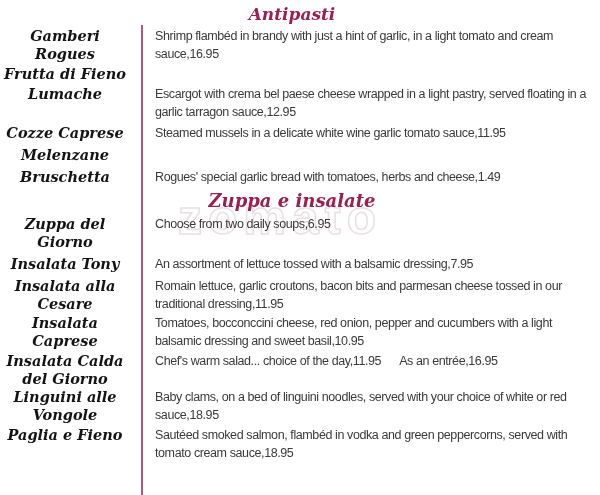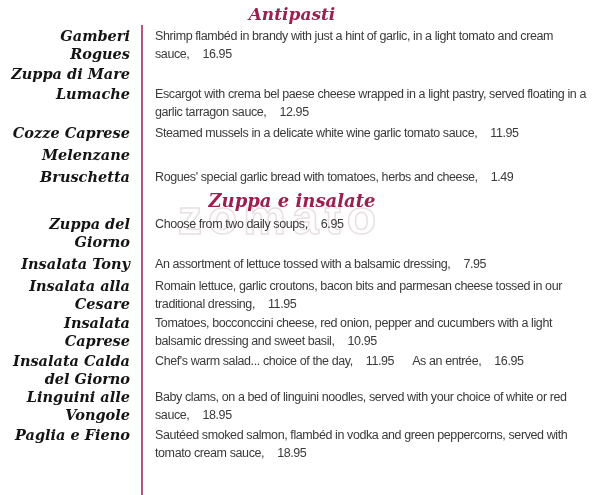--- a/index.html
+++ b/index.html
@@ -48,38 +48,38 @@
     line-height: 25px;
     color: #9e1e50;
   }
   .section-header.first { font-size: 17px; line-height: 22px; margin-bottom: 2px; }
   .section-header.h2 { margin-top: 2px; margin-bottom: 2px; }
   .section-header.h3 { margin-top: 6px; margin-bottom: 2px; }
   .row { display: flex; align-items: flex-start; }
   .name {
     flex: none;
     width: 130px;
-    text-align: right;
+    text-align: center;
     font-family: "DejaVu Serif", serif;
     font-style: italic;
     font-weight: bold;
     font-size: 14.5px;
     line-height: 18px;
     color: #141414;
     white-space: pre-line;
   }
   .desc-cell {
     margin-left: 25px;
     width: 436px;
     font-size: 12.5px;
     letter-spacing: -0.4px;
     line-height: 18px;
     color: #3a3a3a;
   }
-  .price { margin-left: 13px; }
+  .price { margin-left: 0; }
   .desc2 { margin-left: 18px; text-align: right; }
   .mb1 { margin-bottom: 1px; }
   .mb2 { margin-bottom: 2px; }
   .mb3 { margin-bottom: 3px; }
   .mb4 { margin-bottom: 4px; }
 </style>
 </head>
 <body>
 
 <div class="menu">
@@ -91,21 +91,21 @@
     <div class="section-header first">Antipasti</div>
 
     <div class="row mb2">
       <div class="name">Gamberi Rogues</div>
       <div class="desc-cell">
         <span>Shrimp flambéd in brandy with just a hint of garlic, in a light tomato and cream sauce,</span><span class="price">16.95</span>
       </div>
     </div>
 
     <div class="row mb2">
-      <div class="name">Zuppa di Mare</div>
+      <div class="name">Frutta di Fieno</div>
     </div>
 
     <div class="row mb3">
       <div class="name">Lumache</div>
       <div class="desc-cell">
         <span>Escargot with crema bel paese cheese wrapped in a light pastry, served floating in a garlic tarragon sauce,</span><span class="price">12.95</span>
       </div>
     </div>
 
     <div class="row mb4">

